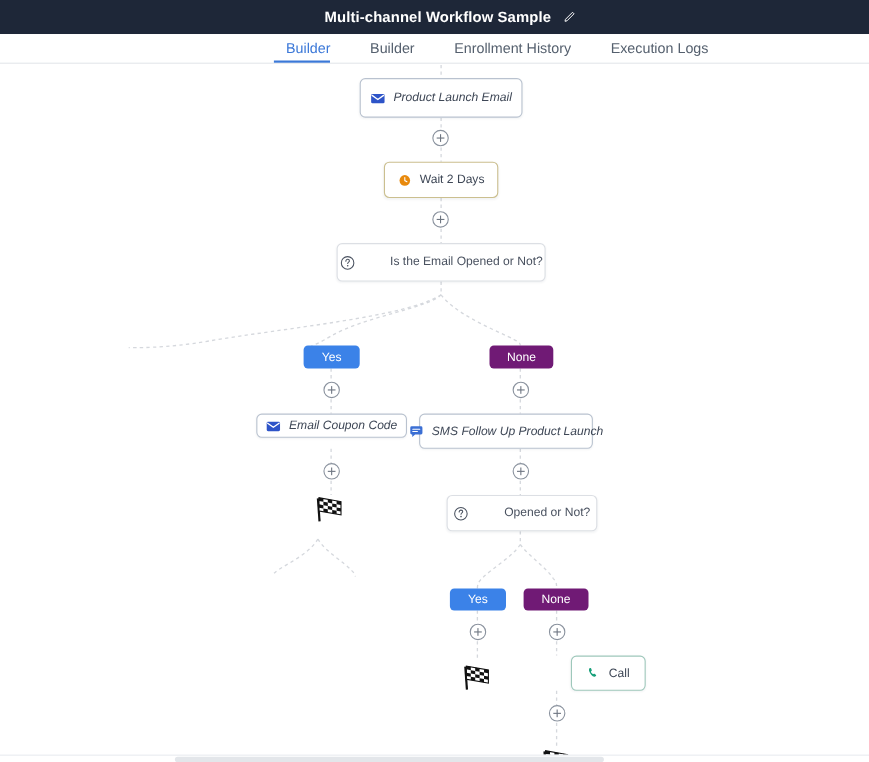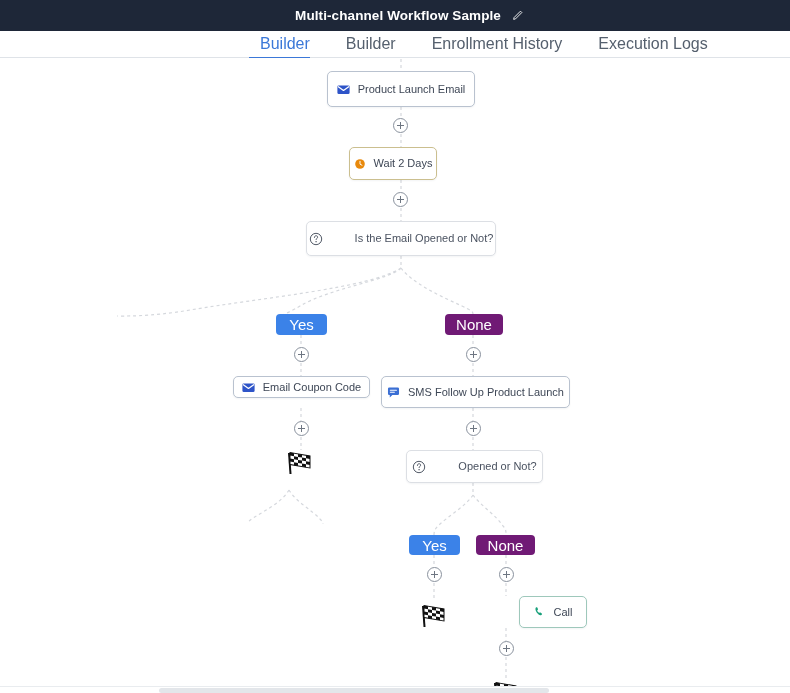--- a/index.html
+++ b/index.html
@@ -54,21 +54,21 @@
     height: 27px;
     background: #ffffff;
     border-bottom: 1px solid #dfe3e8;
     display: flex;
     align-items: center;
     padding-left: 249px;
     gap: 25px;
   }
   .tab {
     position: relative;
-    font-size: 16px;
+    font-size: 13px;
     color: #55606e;
     white-space: nowrap;
     cursor: pointer;
     padding-bottom: 5px;
     padding-top: 4px;
     padding-left: 11px;
   }
   .tab.active { color: #3b78d8; }
   .tab.active::after {
     content: "";
@@ -105,41 +105,41 @@
     gap: 8px;
     background: #ffffff;
     border: 1px solid #c9cfd8;
     border-radius: 5px;
     font-size: 11px;
     color: #3e4756;
     white-space: nowrap;
     cursor: pointer;
     box-shadow: 0 1px 2px rgba(20,30,50,0.05);
   }
-  .node.action { border-color: #b9c2cf; }
+  .node.action { border-color: #b9c2cf; font-style: italic; }
   .node.wait { border-color: #cbbf8f; }
   .node.cond { border-color: #dcdfe4; color: #4a5260; gap: 32px; }
   .node.call { border-color: #9ec8bb; margin-left: 47px; }
 
   .node-icon {
     display: inline-flex;
     align-items: center;
     justify-content: center;
     flex: 0 0 auto;
   }
   .node-label { line-height: 1; }
 
   
   .pill {
     position: absolute;
     display: flex;
     align-items: center;
     justify-content: center;
     border-radius: 4px;
-    font-size: 15px;
+    font-size: 11px;
     color: #ffffff;
     cursor: pointer;
     white-space: nowrap;
   }
   .pill.yes  { background: #3b82e8; }
   .pill.none { background: #701a75; }
 
   
   .plus {
     position: absolute;
@@ -269,21 +269,21 @@
         <svg width="13" height="13" viewBox="0 0 16 16">
           <rect x="0.5" y="3" width="15" height="10.5" rx="1.6" fill="#2e54c8"></rect>
           <path d="M1.6 4.6 L8 9.2 L14.4 4.6" fill="none" stroke="#ffffff" stroke-width="1.5" stroke-linecap="round" stroke-linejoin="round"></path>
         </svg>
       </span>
       <span class="node-label">Product Launch Email</span>
     </div>
 
     <div class="plus" style="left:393px; top:60px;"></div>
 
-    <div class="node wait" style="left:349px; top:89px; width:88px; height:33px;">
+    <div class="node wait" style="left:349px; top:89px; width:104px; height:33px;">
       <span class="node-icon">
         <svg width="12" height="12" viewBox="0 0 16 16">
           <circle cx="8" cy="8" r="6.4" fill="#e8890c"></circle>
           <path d="M8 4.4 V 8.2 L10.6 9.6" fill="none" stroke="#ffffff" stroke-width="1.3" stroke-linecap="round"></path>
         </svg>
       </span>
       <span class="node-label">Wait 2 Days</span>
     </div>
 
     <div class="plus" style="left:393px; top:134px;"></div>
@@ -312,21 +312,21 @@
     <div class="node action" style="left:233px; top:318px; width:137px; height:22px;">
       <span class="node-icon">
         <svg width="13" height="13" viewBox="0 0 16 16">
           <rect x="0.5" y="3" width="15" height="10.5" rx="1.6" fill="#2e54c8"></rect>
           <path d="M1.6 4.6 L8 9.2 L14.4 4.6" fill="none" stroke="#ffffff" stroke-width="1.5" stroke-linecap="round" stroke-linejoin="round"></path>
         </svg>
       </span>
       <span class="node-label">Email Coupon Code</span>
     </div>
 
-    <div class="node action" style="left:381px; top:318px; width:189px; height:32px;">
+    <div class="node action" style="left:381px; top:318px; width:158px; height:32px;">
       <span class="node-icon">
         <svg width="13" height="13" viewBox="0 0 16 16">
           <path d="M1.2 3.4 a1.6 1.6 0 0 1 1.6-1.6 h10.4 a1.6 1.6 0 0 1 1.6 1.6 v6 a1.6 1.6 0 0 1 -1.6 1.6 H6.6 L3.4 14 V11 H2.8 a1.6 1.6 0 0 1 -1.6 -1.6 Z" fill="#3b6fd4"></path>
           <rect x="3.4" y="4.6" width="9" height="1.2" rx="0.6" fill="#ffffff"></rect>
           <rect x="3.4" y="7.2" width="6.4" height="1.2" rx="0.6" fill="#ffffff"></rect>
         </svg>
       </span>
       <span class="node-label">SMS Follow Up Product Launch</span>
     </div>
 

